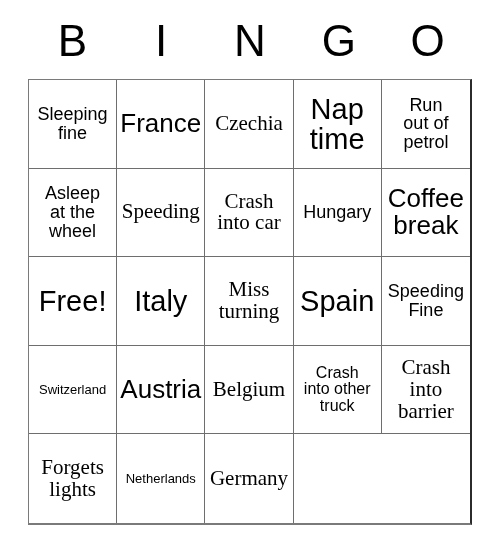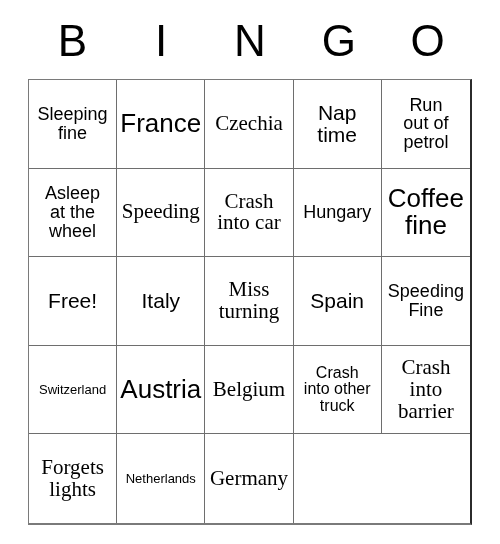--- a/index.html
+++ b/index.html
@@ -86,21 +86,21 @@
   .cell-text {
     display: block;
     width: 100%;
     white-space: pre-line;
     line-height: 1.04;
     color: #000000;
     font-weight: 400;
   }
 
   
-  .fs-xxl  { font-size: 21px; }
+  .fs-xxl  { font-size: 29px; }
   .fs-xl   { font-size: 29px; }
   .fs-lg   { font-size: 26px; }
   .fs-md   { font-size: 21px; font-family: Liberation Serif, serif; }
   .fs-sm   { font-size: 18px; }
   .fs-xs   { font-size: 16px; }
   .fs-xxs  { font-size: 13px; }
 </style>
 </head>
 <body>
 
@@ -144,21 +144,21 @@
       </div>
       <div class="bingo-cell">
         <span class="cell-text fs-md">Crash
 into car</span>
       </div>
       <div class="bingo-cell">
         <span class="cell-text fs-sm">Hungary</span>
       </div>
       <div class="bingo-cell">
         <span class="cell-text fs-lg">Coffee
-fine</span>
+break</span>
       </div>
       <div class="bingo-cell">
         <span class="cell-text fs-xxl">Free!</span>
       </div>
       <div class="bingo-cell">
         <span class="cell-text fs-xxl">Italy</span>
       </div>
       <div class="bingo-cell">
         <span class="cell-text fs-md">Miss
 turning</span>

